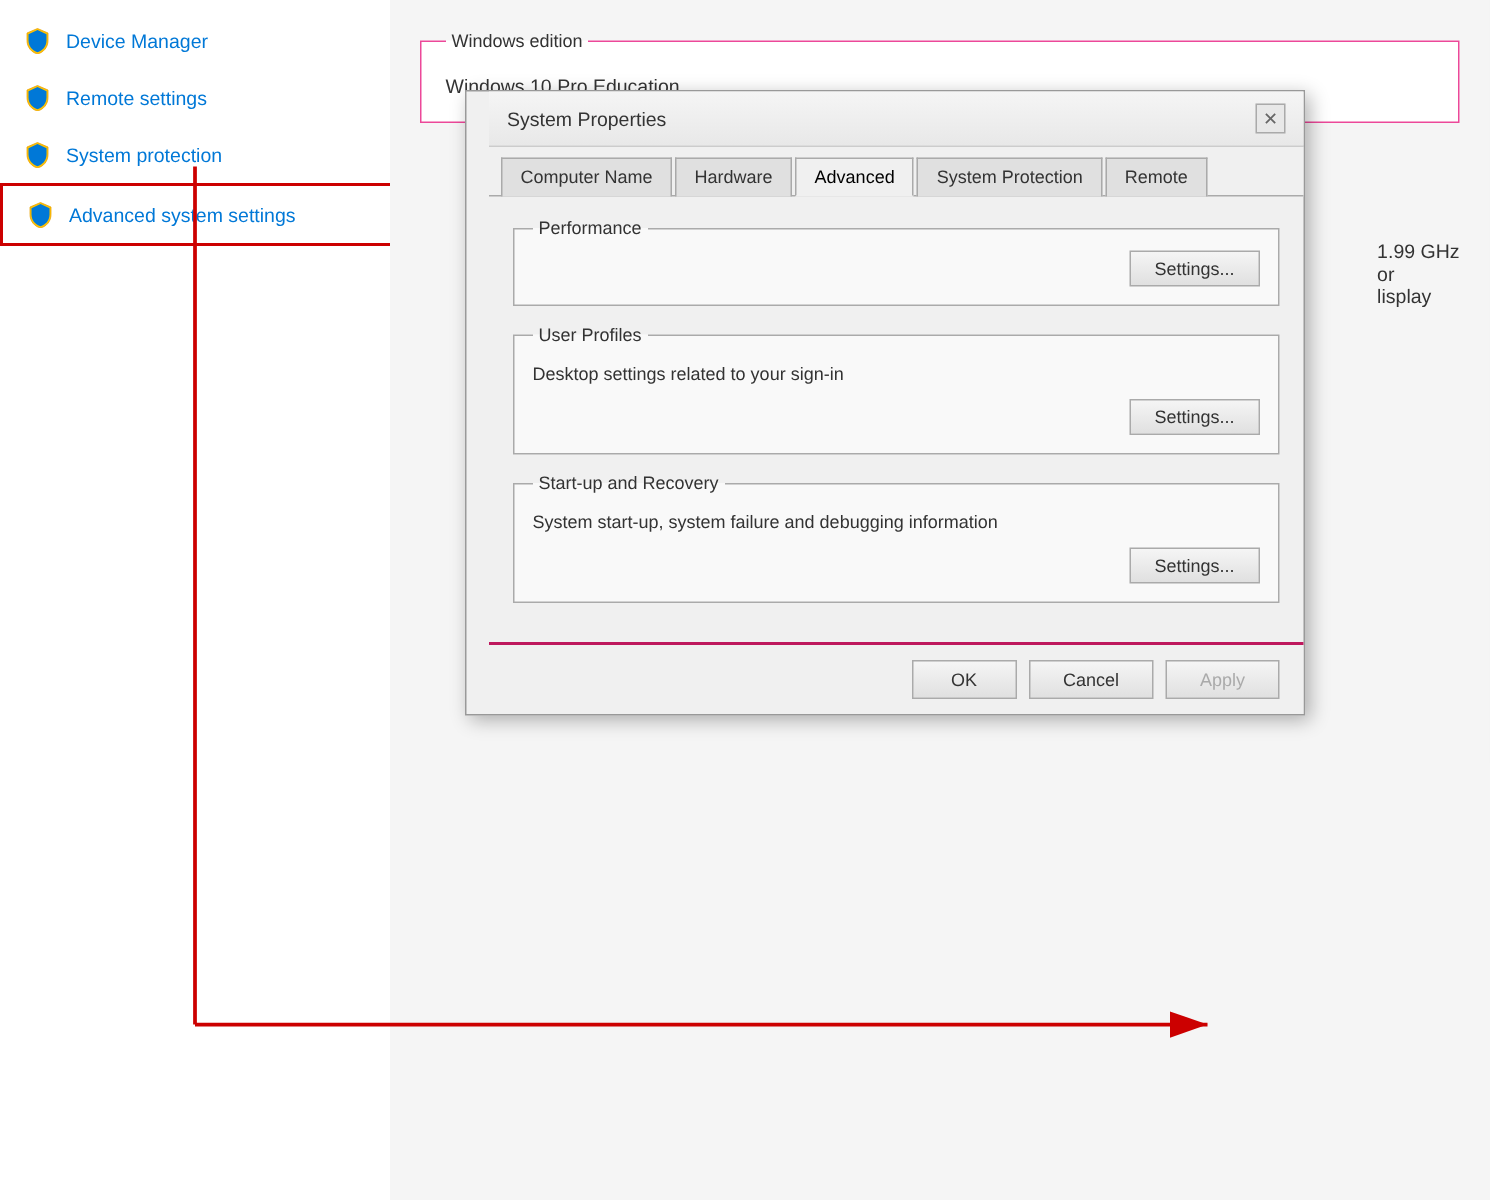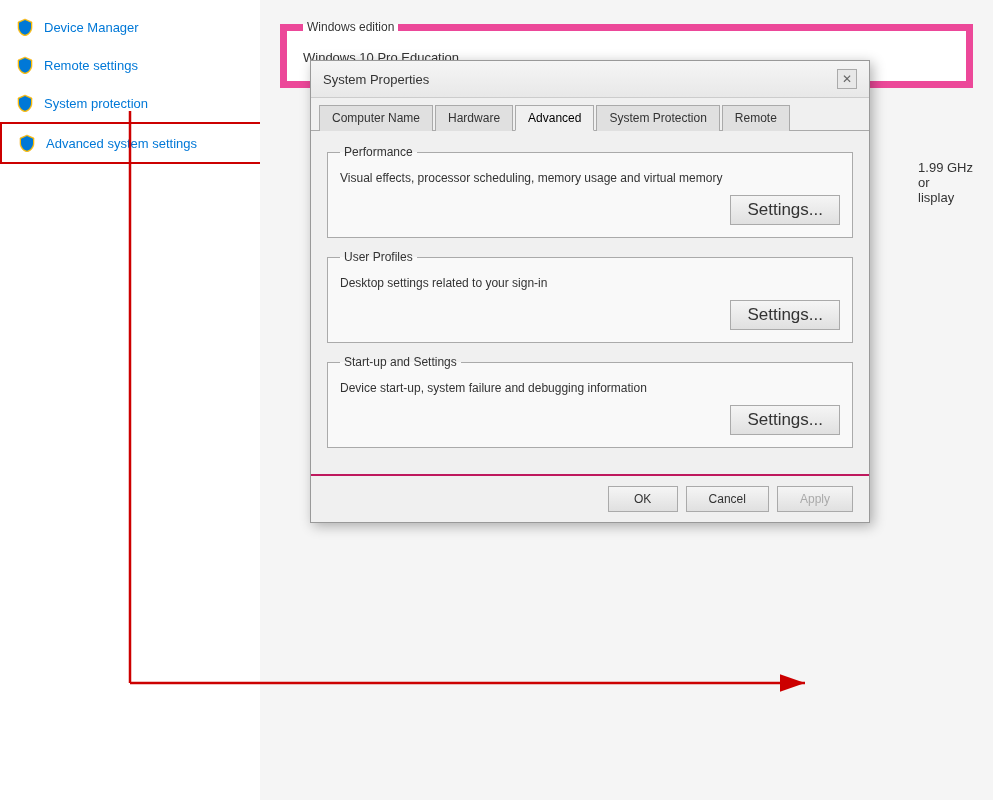--- a/index.html
+++ b/index.html
@@ -48,21 +48,21 @@
       position: absolute;
       left: 260px;
       top: 0;
       right: 0;
       bottom: 0;
       background: #f5f5f5;
       padding: 20px;
     }
 
     .windows-edition-group {
-      border: 7px solid #ec4899;
+      border: 1px solid #ec4899;
       padding: 10px 16px 16px;
       margin-bottom: 16px;
       background: #fff;
       position: relative;
     }
     .windows-edition-group legend {
       font-size: 12px;
       color: #333;
       padding: 0 4px;
     }
@@ -85,20 +85,21 @@
       padding-top: 60px;
       padding-left: 50px;
     }
 
     .dialog {
       background: #f0f0f0;
       border: 1px solid #999;
       box-shadow: 3px 3px 12px rgba(0,0,0,0.3);
       width: 560px;
       position: relative;
+      padding-left: 15px;
     }
 
     .dialog-titlebar {
       background: linear-gradient(to bottom, #f5f5f5, #e8e8e8);
       border-bottom: 1px solid #ccc;
       padding: 8px 12px;
       display: flex;
       align-items: center;
       justify-content: space-between;
     }
@@ -176,21 +177,21 @@
       margin-top: 4px;
       margin-bottom: 10px;
     }
     .settings-btn {
       display: block;
       margin-left: auto;
       padding: 4px 16px;
       background: linear-gradient(to bottom, #f5f5f5, #e0e0e0);
       border: 1px solid #aaa;
       cursor: pointer;
-      font-size: 17px;
+      font-size: 12px;
       color: #333;
       min-width: 80px;
       text-align: left;
     }
 
     
     .env-vars-row {
       display: flex;
       justify-content: flex-end;
       margin-top: 4px;
@@ -299,33 +300,32 @@
       <div class="tab">Hardware</div>
       <div class="tab active">Advanced</div>
       <div class="tab">System Protection</div>
       <div class="tab">Remote</div>
     </div>
 
     <div class="dialog-body">
 
       <fieldset class="section-group">
         <legend>Performance</legend>
-        <p class="section-desc">Visual effects, processor scheduling, memory usage and virtual memory</p>
         <button class="settings-btn">Settings...</button>
       </fieldset>
 
       <fieldset class="section-group">
         <legend>User Profiles</legend>
         <p class="section-desc">Desktop settings related to your sign-in</p>
         <button class="settings-btn">Settings...</button>
       </fieldset>
 
       <fieldset class="section-group">
-        <legend>Start-up and Settings</legend>
-        <p class="section-desc">Device start-up, system failure and debugging information</p>
+        <legend>Start-up and Recovery</legend>
+        <p class="section-desc">System start-up, system failure and debugging information</p>
         <button class="settings-btn">Settings...</button>
       </fieldset>
 
     </div>
 
     <div class="dialog-footer">
       <button class="footer-btn">OK</button>
       <button class="footer-btn">Cancel</button>
       <button class="footer-btn disabled">Apply</button>
     </div>

